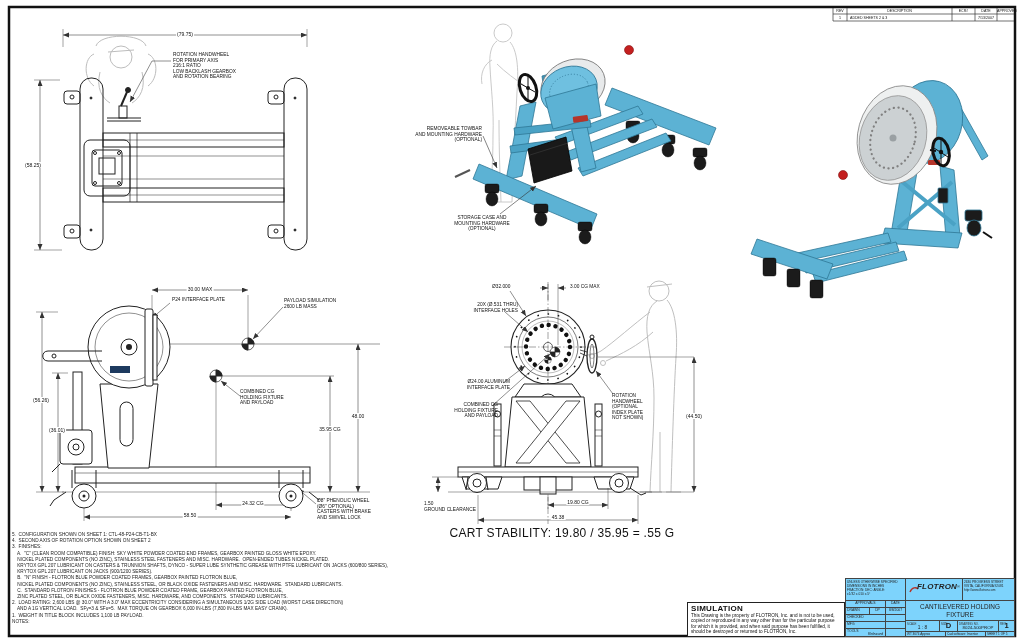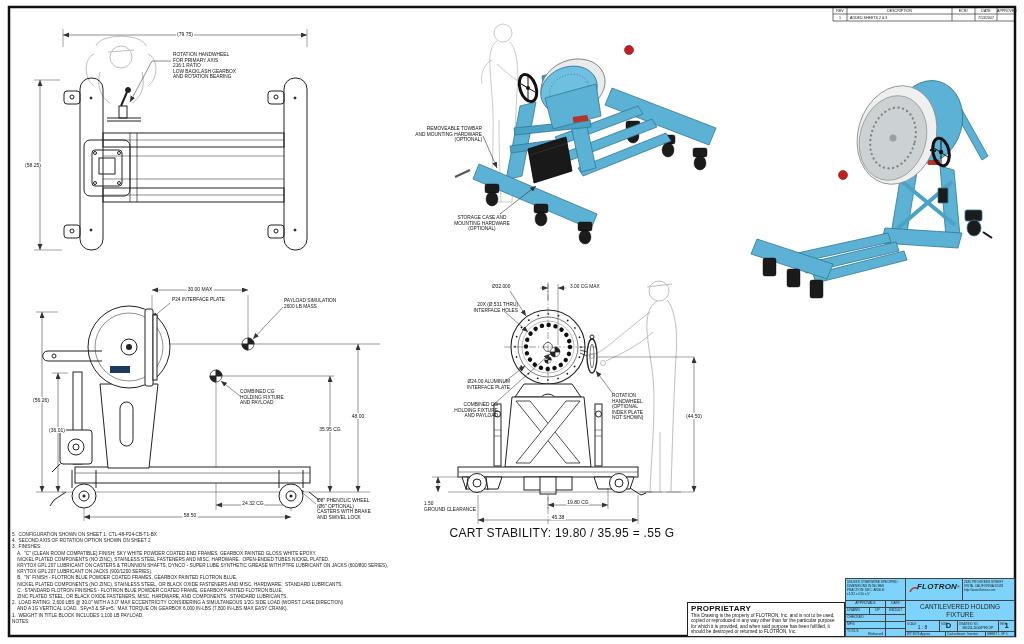--- a/index.html
+++ b/index.html
@@ -385,21 +385,21 @@
   <div>    C.  STANDARD FLOTRON FINISHES - FLOTRON BLUE POWDER COATED FRAME, GEARBOX PAINTED FLOTRON BLUE,</div>
   <div>    ZINC PLATED STEEL, OR BLACK OXIDE FASTENERS, MISC. HARDWARE, AND COMPONENTS.  STANDARD LUBRICANTS.</div>
   <div>2.  LOAD RATING: 2,600 LBS @ 30.0" WITH A 3.0" MAX ECCENTRICITY CONSIDERING A SIMULTANEOUS 1/2G SIDE LOAD (WORST CASE DIRECTION)</div>
   <div>    AND A 1G VERTICAL LOAD.  SFy=3 &amp; SFu=5.  MAX TORQUE ON GEARBOX 6,000 IN-LBS (7,800 IN-LBS MAX EASY CRANK).</div>
   <div>1.  WEIGHT IN TITLE BLOCK INCLUDES 1,100 LB PAYLOAD.</div>
   <div>NOTES:</div>
   <div></div>
 </div>
 
 <div id="prop">
-  <div class="pt">PROPRIETARY</div>
+  <div class="pt">SIMULATION</div>
   <div class="pb">This Drawing is the property of FLOTRON, Inc. and is not to be used, copied or reproduced in any way other than for the particular purpose for which it is provided, and when said purpose has been fulfilled, it should be destroyed or returned to FLOTRON, Inc.</div>
 </div>
 
 <div class="cell tiny" style="left:845px;top:578px;width:61px;height:23px;">UNLESS OTHERWISE SPECIFIED
 DIMENSIONS IN INCHES
 FRACTION:   DEC:   ANGLE:
 ±1/32   ±.010   ±.5°</div>
 <div class="cell ctr" style="left:845px;top:600px;width:41px;height:8px;">APPROVALS</div>
 <div class="cell ctr" style="left:885px;top:600px;width:21px;height:8px;">DATE</div>
 <div class="cell" style="left:845px;top:607px;width:25px;height:8px;padding-left:1px;">DRAWN</div>

